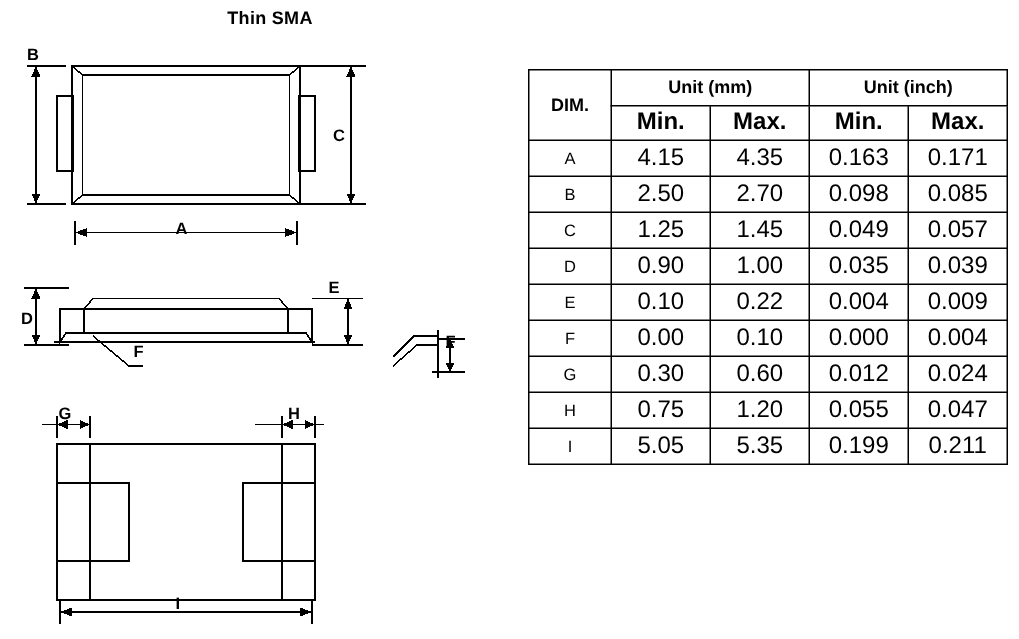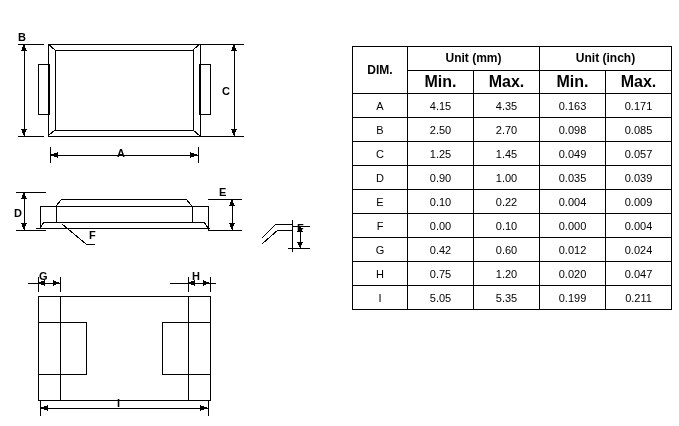--- a/index.html
+++ b/index.html
@@ -77,32 +77,33 @@
     font-size: 12px;
   }
   #spec-table .sub-head {
     height: 22px;
     font-size: 16px;
     width: 65px;
   }
   #spec-table td {
     height: 23px;
     width: 65px;
-    font-size: 11px;
+    font-size: 16px;
   }
   #spec-table td.dim-cell {
     width: 54px;
     font-size: 11px;
   }
 </style>
 </head>
 <body>
 
 <div id="root">
 
+  <div class="title">Thin SMA</div>
 
   <div id="drawing">
     <svg width="345" height="426" viewBox="0 0 345 426">
       <g fill="none" stroke="#000000" stroke-width="1" shape-rendering="crispEdges">
 
         <rect x="48" y="44" width="152" height="92"></rect>
 
         <rect x="55" y="50" width="138" height="80"></rect>
 
         <rect x="38" y="64" width="11" height="50"></rect>
@@ -264,30 +265,30 @@
       </tr>
       <tr>
         <td class="dim-cell">F</td>
         <td>0.00</td>
         <td>0.10</td>
         <td>0.000</td>
         <td>0.004</td>
       </tr>
       <tr>
         <td class="dim-cell">G</td>
-        <td>0.42</td>
+        <td>0.30</td>
         <td>0.60</td>
         <td>0.012</td>
         <td>0.024</td>
       </tr>
       <tr>
         <td class="dim-cell">H</td>
         <td>0.75</td>
         <td>1.20</td>
-        <td>0.020</td>
+        <td>0.055</td>
         <td>0.047</td>
       </tr>
       <tr>
         <td class="dim-cell">I</td>
         <td>5.05</td>
         <td>5.35</td>
         <td>0.199</td>
         <td>0.211</td>
       </tr>
     </tbody>

